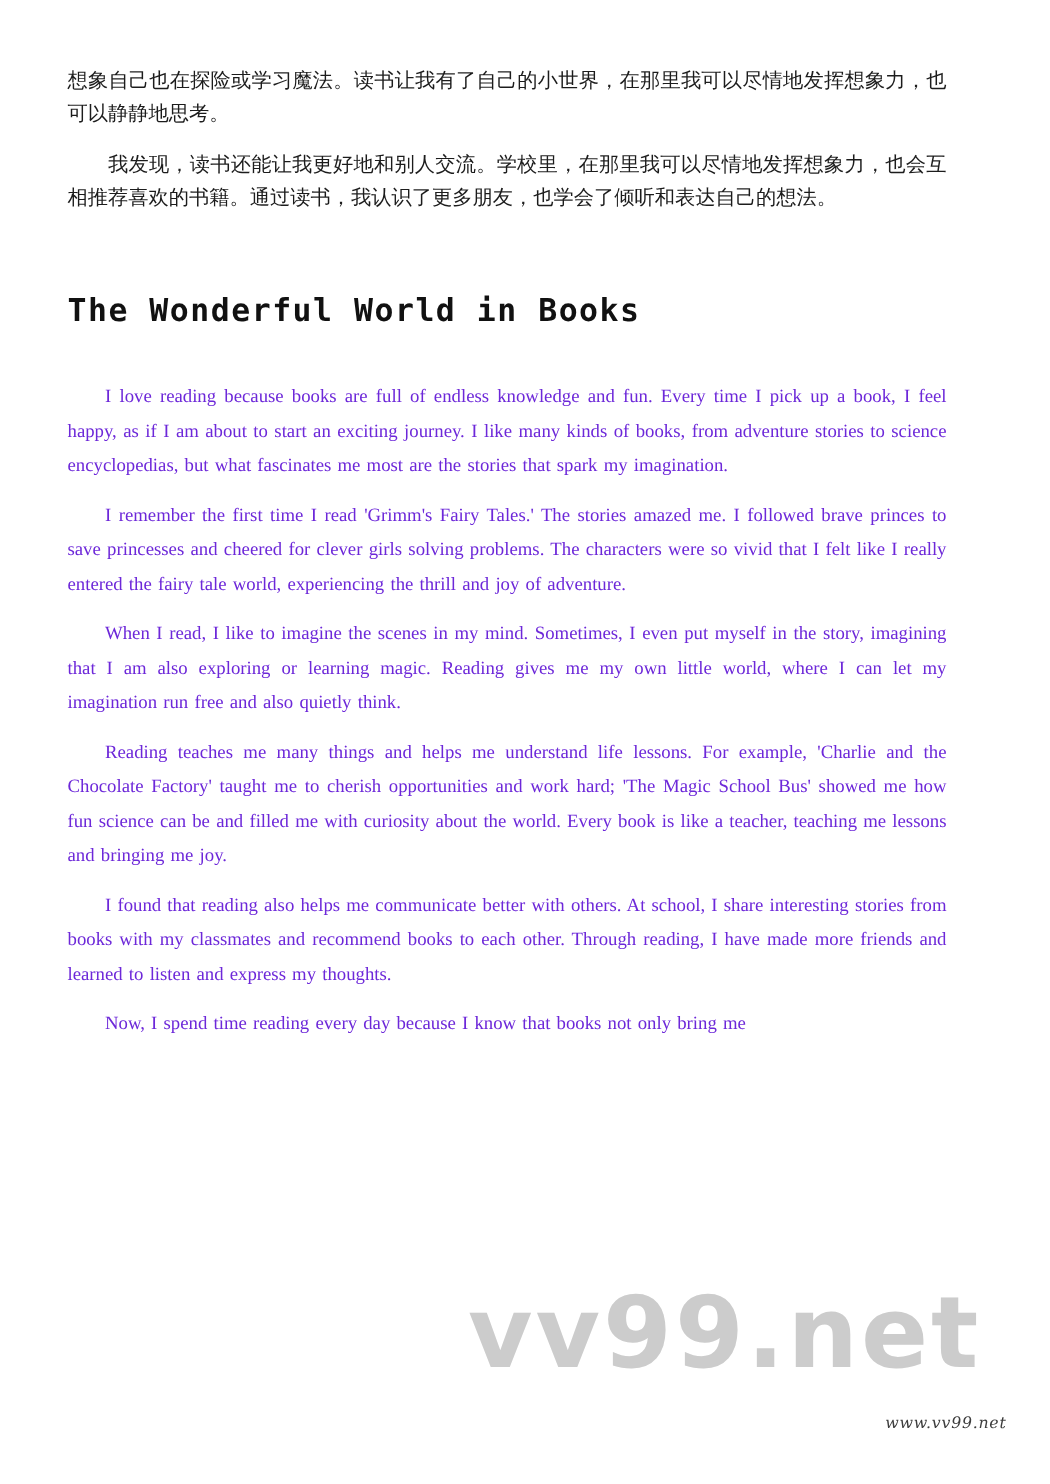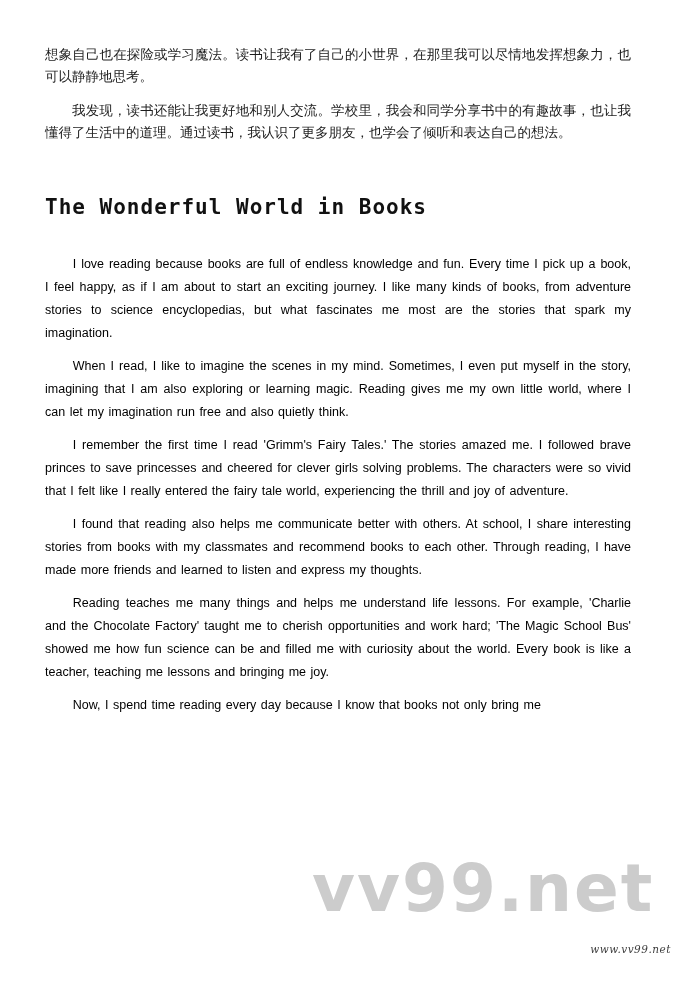--- a/index.html
+++ b/index.html
@@ -36,24 +36,24 @@
     font-size: 21px;
     font-weight: 600;
     letter-spacing: 1px;
     color: #111111;
     margin: 52px 0 34px 0;
   }
 
   
   .en-section { display: block; }
   .en-p {
-    font-family: Liberation Sans, sans-serif;
+    font-family: Liberation Serif, serif;
     font-size: 12.5px;
     line-height: 23px;
-    color: #000000;
+    color: #6d28d9;
     text-align: justify;
     text-indent: 4ch;
     word-spacing: 1px;
     margin: 0 0 10px 0;
   }
 
   
   .watermark {
     position: absolute;
     left: 312px;
@@ -80,31 +80,31 @@
     color: #3d3d3d;
   }
 </style>
 </head>
 <body>
 
 <div class="page">
 
   <section class="cn-section">
     <p class="cn-p no-indent">想象自己也在探险或学习魔法。读书让我有了自己的小世界，在那里我可以尽情地发挥想象力，也可以静静地思考。</p>
-    <p class="cn-p">我发现，读书还能让我更好地和别人交流。学校里，我会和同学分享书中的有趣故事，也让我懂得了生活中的道理。通过读书，我认识了更多朋友，也学会了倾听和表达自己的想法。</p>
+    <p class="cn-p">我发现，读书还能让我更好地和别人交流。学校里，在那里我可以尽情地发挥想象力，也会互相推荐喜欢的书籍。通过读书，我认识了更多朋友，也学会了倾听和表达自己的想法。</p>
   </section>
 
   <h1 class="essay-title">The Wonderful World in Books</h1>
 
   <section class="en-section">
     <p class="en-p">I love reading because books are full of endless knowledge and fun. Every time I pick up a book, I feel happy, as if I am about to start an exciting journey. I like many kinds of books, from adventure stories to science encyclopedias, but what fascinates me most are the stories that spark my imagination.</p>
+    <p class="en-p">I remember the first time I read 'Grimm's Fairy Tales.' The stories amazed me. I followed brave princes to save princesses and cheered for clever girls solving problems. The characters were so vivid that I felt like I really entered the fairy tale world, experiencing the thrill and joy of adventure.</p>
     <p class="en-p">When I read, I like to imagine the scenes in my mind. Sometimes, I even put myself in the story, imagining that I am also exploring or learning magic. Reading gives me my own little world, where I can let my imagination run free and also quietly think.</p>
-    <p class="en-p">I remember the first time I read 'Grimm's Fairy Tales.' The stories amazed me. I followed brave princes to save princesses and cheered for clever girls solving problems. The characters were so vivid that I felt like I really entered the fairy tale world, experiencing the thrill and joy of adventure.</p>
+    <p class="en-p">Reading teaches me many things and helps me understand life lessons. For example, 'Charlie and the Chocolate Factory' taught me to cherish opportunities and work hard; 'The Magic School Bus' showed me how fun science can be and filled me with curiosity about the world. Every book is like a teacher, teaching me lessons and bringing me joy.</p>
     <p class="en-p">I found that reading also helps me communicate better with others. At school, I share interesting stories from books with my classmates and recommend books to each other. Through reading, I have made more friends and learned to listen and express my thoughts.</p>
-    <p class="en-p">Reading teaches me many things and helps me understand life lessons. For example, 'Charlie and the Chocolate Factory' taught me to cherish opportunities and work hard; 'The Magic School Bus' showed me how fun science can be and filled me with curiosity about the world. Every book is like a teacher, teaching me lessons and bringing me joy.</p>
     <p class="en-p">Now, I spend time reading every day because I know that books not only bring me</p>
   </section>
 
   <div class="watermark">vv99.net</div>
 
   <div class="footer-url">www.vv99.net</div>
 
 </div>
 
 </body></html>

